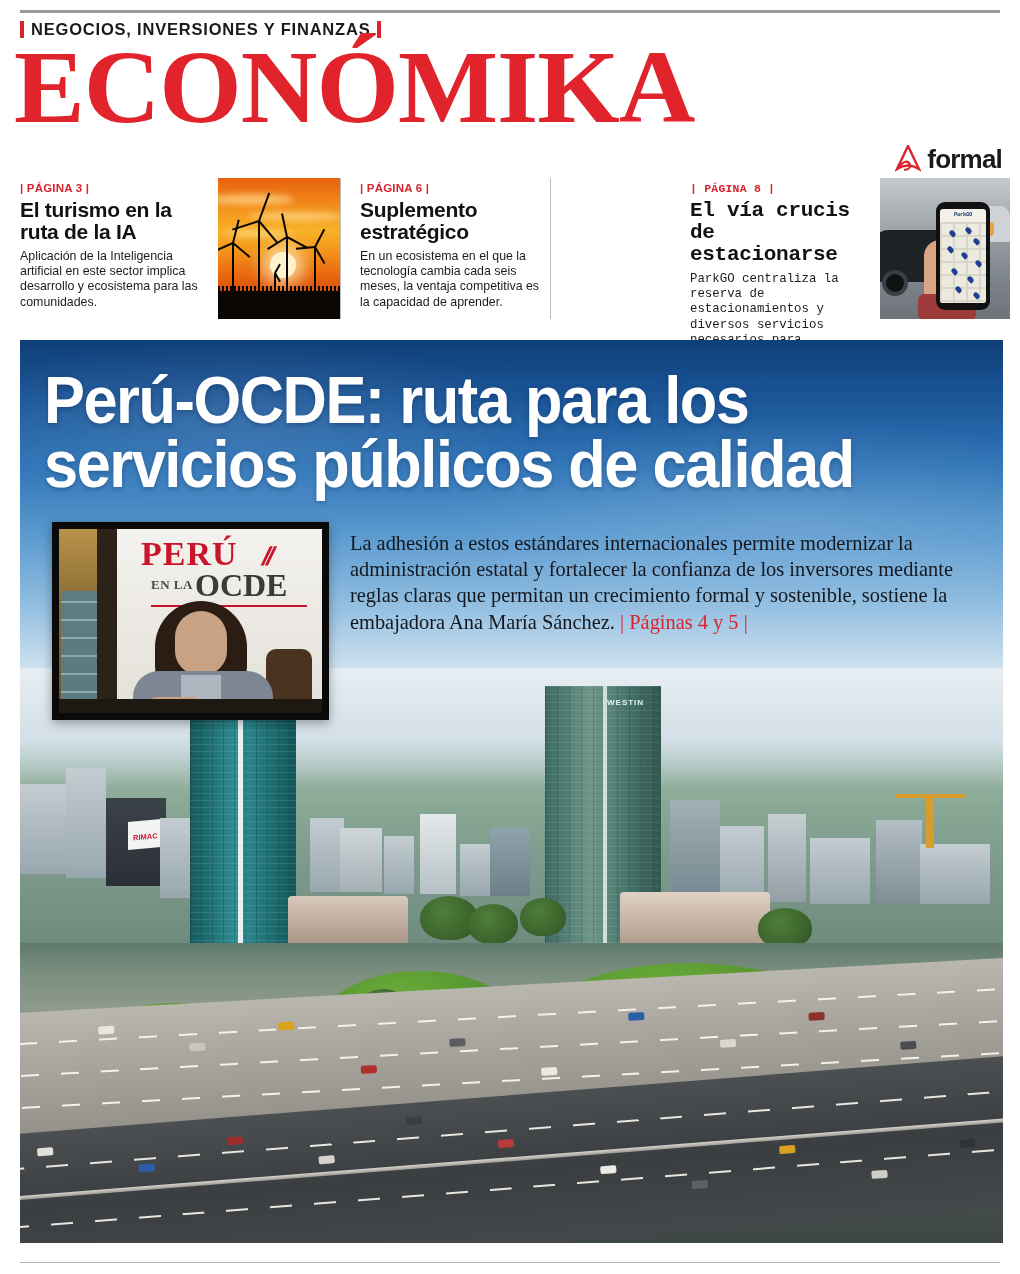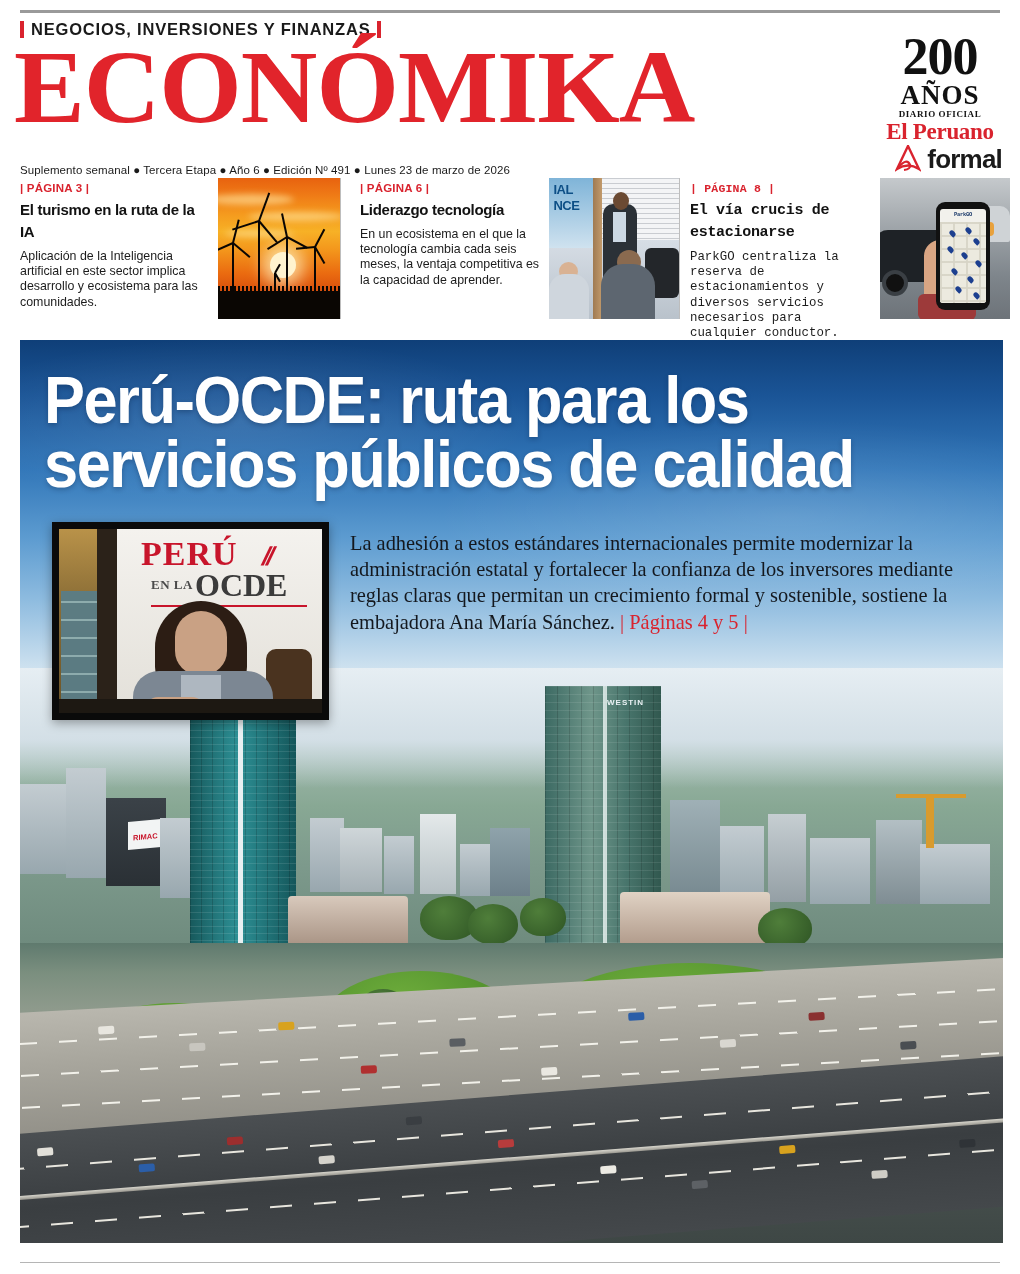--- a/index.html
+++ b/index.html
@@ -90,21 +90,21 @@
 
   .teaser-text { padding: 4px 10px 0 10px; width: 208px; }
   .t2 .teaser-text { width: 200px; }
   .t3 .teaser-text { width: 200px; }
 
   .teaser-kicker {
     font-size: 11.5px; font-weight: bold; color: #d9232e;
     letter-spacing: 0.2px; margin-bottom: 5px; white-space: nowrap;
   }
   .teaser-head {
-    font-size: 15px; font-weight: bold; color: #121212;
+    font-size: 21px; font-weight: bold; color: #121212;
     line-height: 22px; letter-spacing: -0.3px; margin-bottom: 6px;
   }
   .teaser-body {
     font-size: 12.4px; color: #1c1c1c; line-height: 15.2px;
   }
 
   .teaser-img { width: 122px; height: 141px; position: relative; overflow: hidden; }
   .t1 .teaser-img { width: 122px; }
   .t2 .teaser-img { width: 130px; }
   .t3 .teaser-img { width: 130px; }
@@ -474,28 +474,21 @@
   <div class="masthead">
 
     <div class="kicker">
       <span class="bar"></span>
       <span class="ktext">NEGOCIOS, INVERSIONES Y FINANZAS</span>
       <span class="bar"></span>
     </div>
 
     <div class="logo-title">ECONÓMIKA</div>
 
-    <div class="sub-line">Suplemento semanal ● Tercera Etapa ● Año 6 ● Edición Nº 491 ● Lunes 23 de marzo de 2026</div>
-
-    <div class="anniv">
-      <div class="anniv-200">200</div>
-      <div class="anniv-anos">AÑOS</div>
-      <div class="anniv-oficial">DIARIO OFICIAL</div>
-      <div class="anniv-peruano">El Peruano</div>
-    </div>
+
 
     <div class="andina-row">
       <svg class="andina-mark" viewBox="0 0 26 28">
         <path d="M13 1 L24 24 Q13 17 2 24 Z" fill="none" stroke="#d9232e" stroke-width="2.4"></path>
         <path d="M3 23 Q12 12 15 20 Q16 24 9 25" fill="none" stroke="#d9232e" stroke-width="2.2"></path>
       </svg>
       <span class="andina-word">formal</span>
     </div>
   </div>
 
@@ -546,38 +539,22 @@
             <div class="bl" style="left:0;bottom:22px;height:10px;transform:rotate(150deg);"></div>
           </div>
         <div class="ground"></div>
       </div>
       <div class="teaser-divider"></div>
     </div>
 
     <div class="teaser t2">
       <div class="teaser-text">
         <div class="teaser-kicker">| PÁGINA 6 |</div>
-        <div class="teaser-head">Liderazgo tecnología</div>
+        <div class="teaser-head">Suplemento estratégico</div>
         <div class="teaser-body">En un ecosistema en el que la tecnología cambia cada seis meses, la ventaja competitiva es la capacidad de aprender.</div>
-      </div>
-      <div class="teaser-img img-conf">
-        <div class="screen"></div>
-        <div class="wallboard">
-          <div class="wlbl">IAL</div>
-          <div class="wlbl" style="top:20px;">NCE</div>
-        </div>
-        <div class="pillar"></div>
-        <div class="chair"></div>
-        <div class="speaker"></div>
-        <div class="shirt"></div>
-        <div class="head-s"></div>
-        <div class="aud2h"></div>
-        <div class="aud2"></div>
-        <div class="aud1h"></div>
-        <div class="aud1"></div>
       </div>
       <div class="teaser-divider"></div>
     </div>
 
     <div class="teaser t3">
       <div class="teaser-text">
         <div class="teaser-kicker">| PÁGINA 8 |</div>
         <div class="teaser-head">El vía crucis de estacionarse</div>
         <div class="teaser-body">ParkGO centraliza la reserva de estacionamientos y diversos servicios necesarios para cualquier conductor.</div>
       </div>

